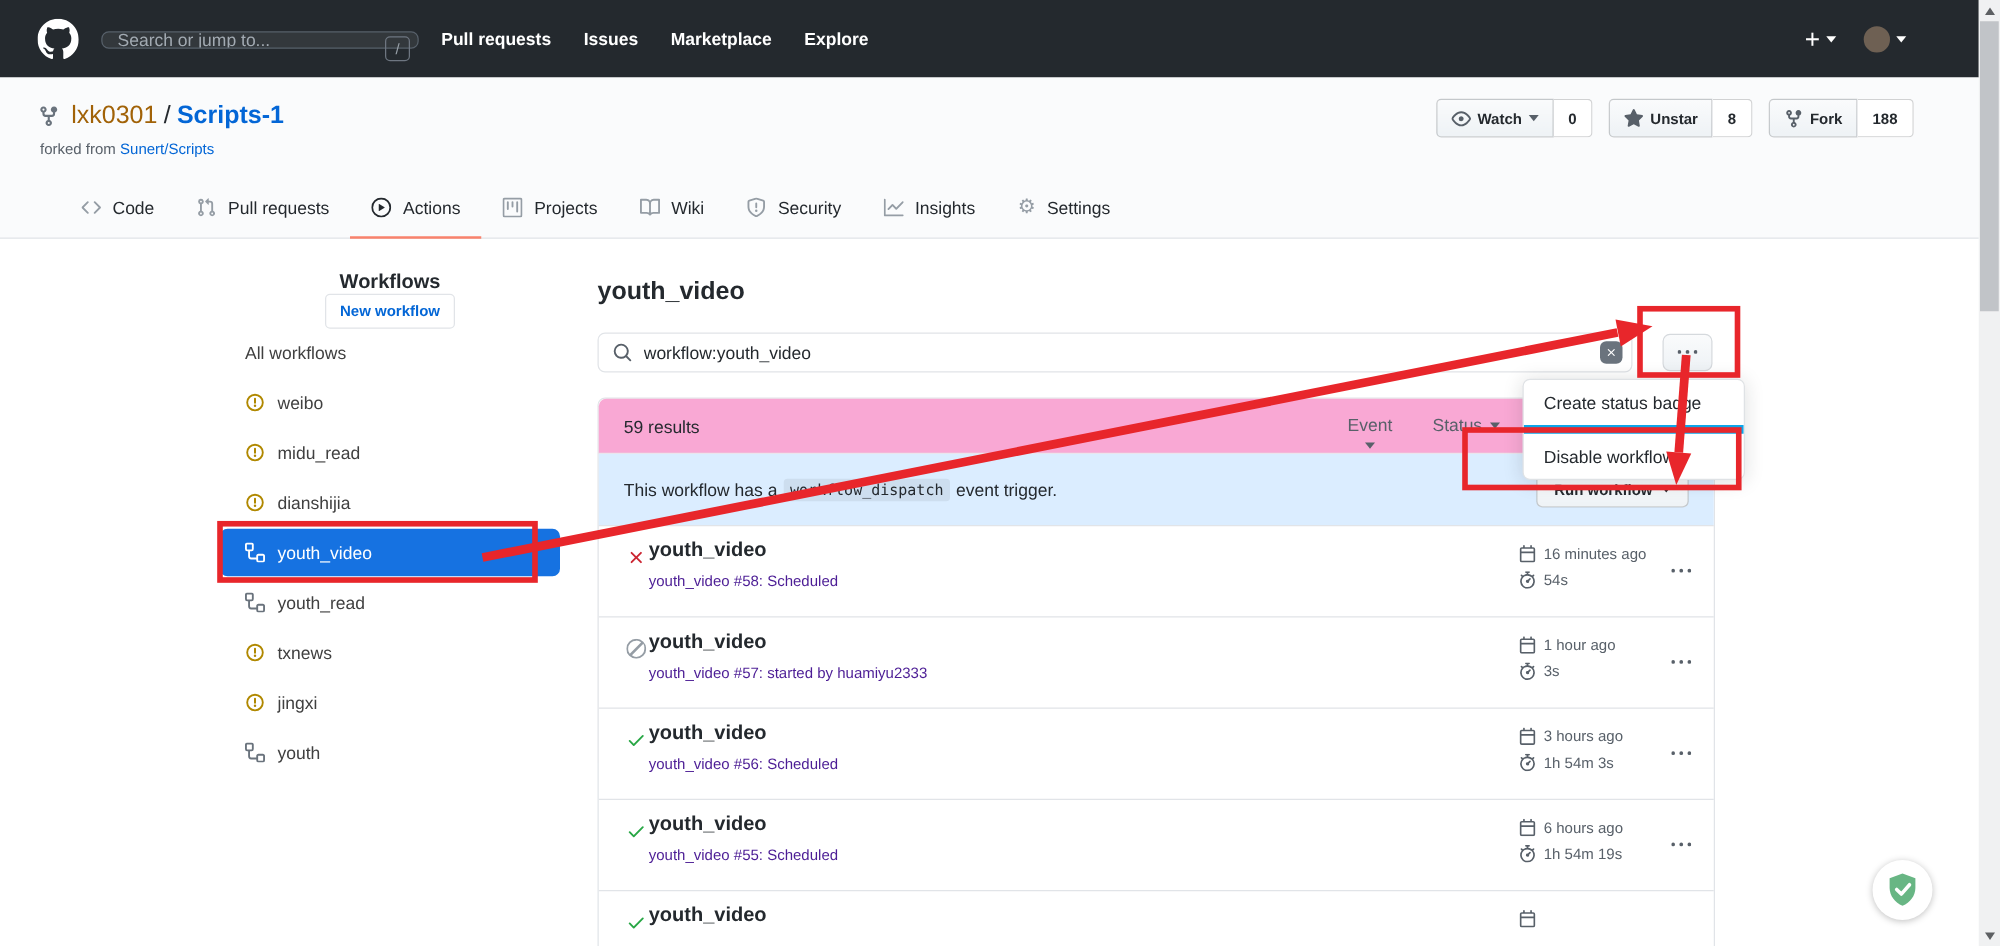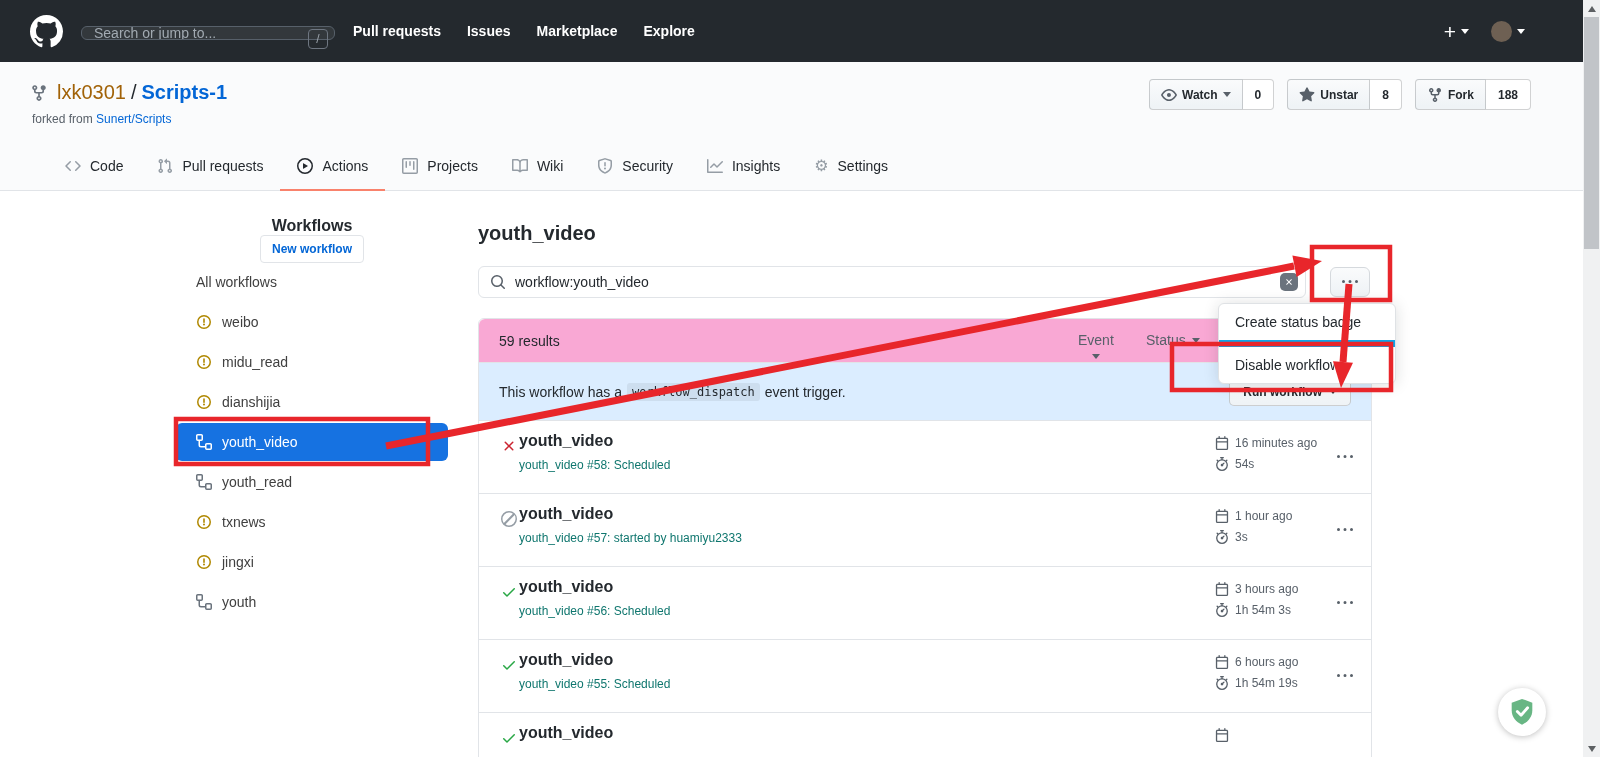--- a/index.html
+++ b/index.html
@@ -152,21 +152,21 @@
     border:1px solid rgba(27,31,35,0.2); border-radius:5px; padding:6px 13px; cursor:pointer;
     font-family:"Liberation Sans", sans-serif;
   }
 
   .run-row { position:relative; height:73px; border-top:1px solid #e1e4e8; }
   .run-status { position:absolute; left:22px; top:17px; }
   .status-failed { color:#cb2431; }
   .status-cancelled { color:#959da5; }
   .status-success { color:#28a745; }
   .run-title { position:absolute; left:40px; top:11px; font-size:16px; font-weight:700; color:#24292e; cursor:pointer; }
-  .run-sub { position:absolute; left:40px; top:37px; font-size:12px; color:#0f766e; }
+  .run-sub { position:absolute; left:40px; top:37px; font-size:12px; color:#4c1d95; }
   .run-meta { position:absolute; left:736px; top:11px; font-size:12px; color:#586069; }
   .meta-line { display:flex; align-items:center; gap:6px; height:21px; }
   .run-kebab { position:absolute; right:18px; top:28px; color:#586069; cursor:pointer; }
 
   
   .dropdown-menu {
     position:absolute; left:1218px; top:303px; width:178px; background:#fff;
     border:1px solid #dfe2e5; border-radius:6px;
     box-shadow:0 1px 15px rgba(27,31,35,0.15); z-index:50; overflow:hidden;
   }

